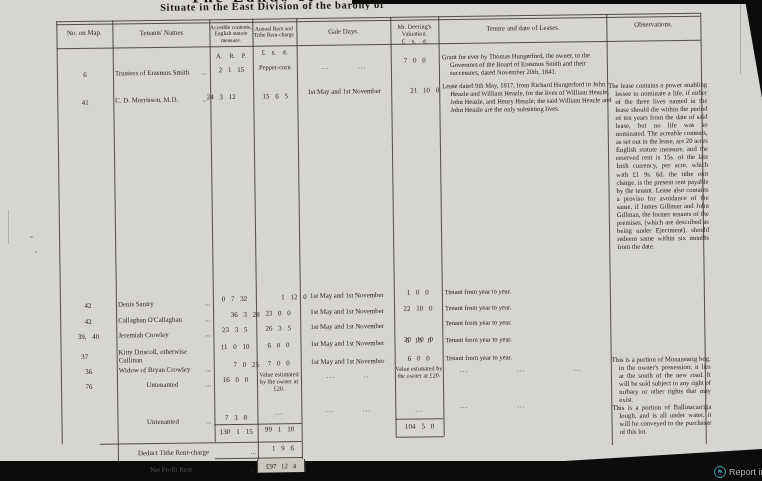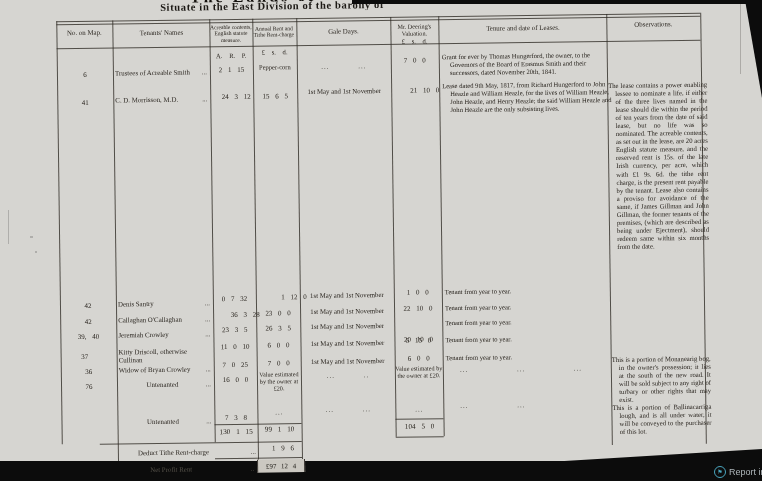--- a/index.html
+++ b/index.html
@@ -92,35 +92,35 @@
     <div class="cell hdr-m" style="left:397px;top:28px;width:46px">Mr. Deering's Valuation.</div>
     <div class="cell hdr" style="left:447px;top:30px;width:163px">Tenure and date of Leases.</div>
     <div class="cell hdr" style="left:613px;top:28px;width:92px">Observations.</div>
 
     <div class="cell units" style="left:216px;top:54px;width:41px">A. R. P.</div>
     <div class="cell units" style="left:259px;top:51px;width:42px">£ s. d.</div>
     <div class="cell units" style="left:397px;top:42px;width:46px">£ s. d.</div>
 
     <div class="cell num" style="left:63px;top:71px;width:54px">6</div>
     <div class="cell nm" style="left:120px;top:70px;width:92px">
-        <span>Trustees of Acreable Smith</span>
+        <span>Trustees of Erasmus Smith</span>
         <span>...</span>
       </div>
     <div class="cell num" style="left:216px;top:68px;width:41px">2 1 15</div>
     <div class="cell gale" style="left:259px;top:66px;width:42px;font-size:6.5px">Pepper-corn</div>
     <div class="cell dots" style="left:303px;top:66px;width:92px">... ...</div>
     <div class="cell num" style="left:397px;top:61px;width:46px">7 0 0</div>
     <div class="cell ten" style="left:447px;top:58px;width:162px">Grant for ever by Thomas Hungerford, the owner, to the Governors of the Board of Erasmus Smith and their successors, dated November 20th, 1841.</div>
 
     <div class="cell num" style="left:63px;top:99px;width:54px">41</div>
     <div class="cell nm" style="left:120px;top:97px;width:92px">
         <span>C. D. Morrisson, M.D.</span>
         <span>...</span>
       </div>
-    <div class="cell num" style="left:216px;top:95px;width:50px">24 3 12</div>
+    <div class="cell num" style="left:201px;top:95px;width:50px">24 3 12</div>
     <div class="cell num" style="left:259px;top:95px;width:42px">15 6 5</div>
     <div class="cell gale" style="left:303px;top:91px;width:92px">1st May and 1st November</div>
     <div class="cell num" style="left:415px;top:91px;width:24px">21 10 0</div>
     <div class="cell ten" style="left:447px;top:87px;width:162px">Lease dated 9th May, 1817, from Richard Hungerford to John Heazle and William Heazle, for the lives of William Heazle, John Heazle, and Henry Heazle; the said William Heazle and John Heazle are the only subsisting lives.</div>
     <div class="cell obs" style="left:613px;top:89px;width:92px">The lease contains a power enabling lessee to nominate a life, if either of the three lives named in the lease should die within the period of ten years from the date of said lease, but no life was so nominated. The acreable contents, as set out in the lease, are 20 acres English statute measure, and the reserved rent is 15s. of the late Irish currency, per acre, which with £1 9s. 6d. the tithe rent charge, is the present rent payable by the tenant. Lease also contains a proviso for avoidance of the same, if James Gillman and John Gillman, the former tenants of the premises, (which are described as being under Ejectment), should redeem same within six months from the date.</div>
 
     <div class="cell num" style="left:63px;top:302px;width:54px">42</div>
     <div class="cell nm" style="left:120px;top:301px;width:92px">
         <span>Denis Santry</span>
         <span>...</span>
@@ -159,21 +159,21 @@
     <div class="cell num" style="left:259px;top:344px;width:42px">6 0 0</div>
     <div class="cell gale" style="left:303px;top:343px;width:92px">1st May and 1st November</div>
     <div class="cell num" style="left:397px;top:341px;width:46px">5 15 0</div>
     <div class="cell ten" style="left:447px;top:341px;width:162px">Tenant from year to year.</div>
 
     <div class="cell num" style="left:63px;top:368px;width:54px">36</div>
     <div class="cell nm" style="left:120px;top:367px;width:92px">
         <span>Widow of Bryan Crowley</span>
         <span>...</span>
       </div>
-    <div class="cell num" style="left:216px;top:363px;width:41px">7 0 25</div>
+    <div class="cell num" style="left:227px;top:363px;width:41px">7 0 25</div>
     <div class="cell num" style="left:259px;top:362px;width:42px">7 0 0</div>
     <div class="cell gale" style="left:303px;top:361px;width:92px">1st May and 1st November</div>
     <div class="cell num" style="left:397px;top:359px;width:46px">6 0 0</div>
     <div class="cell ten" style="left:447px;top:359px;width:162px">Tenant from year to year.</div>
 
     <div class="cell num" style="left:63px;top:383px;width:54px">76</div>
     <div class="cell nm ctr" style="left:120px;top:382px;width:92px">
         <span>Untenanted</span>
         <span>...</span>
       </div>

